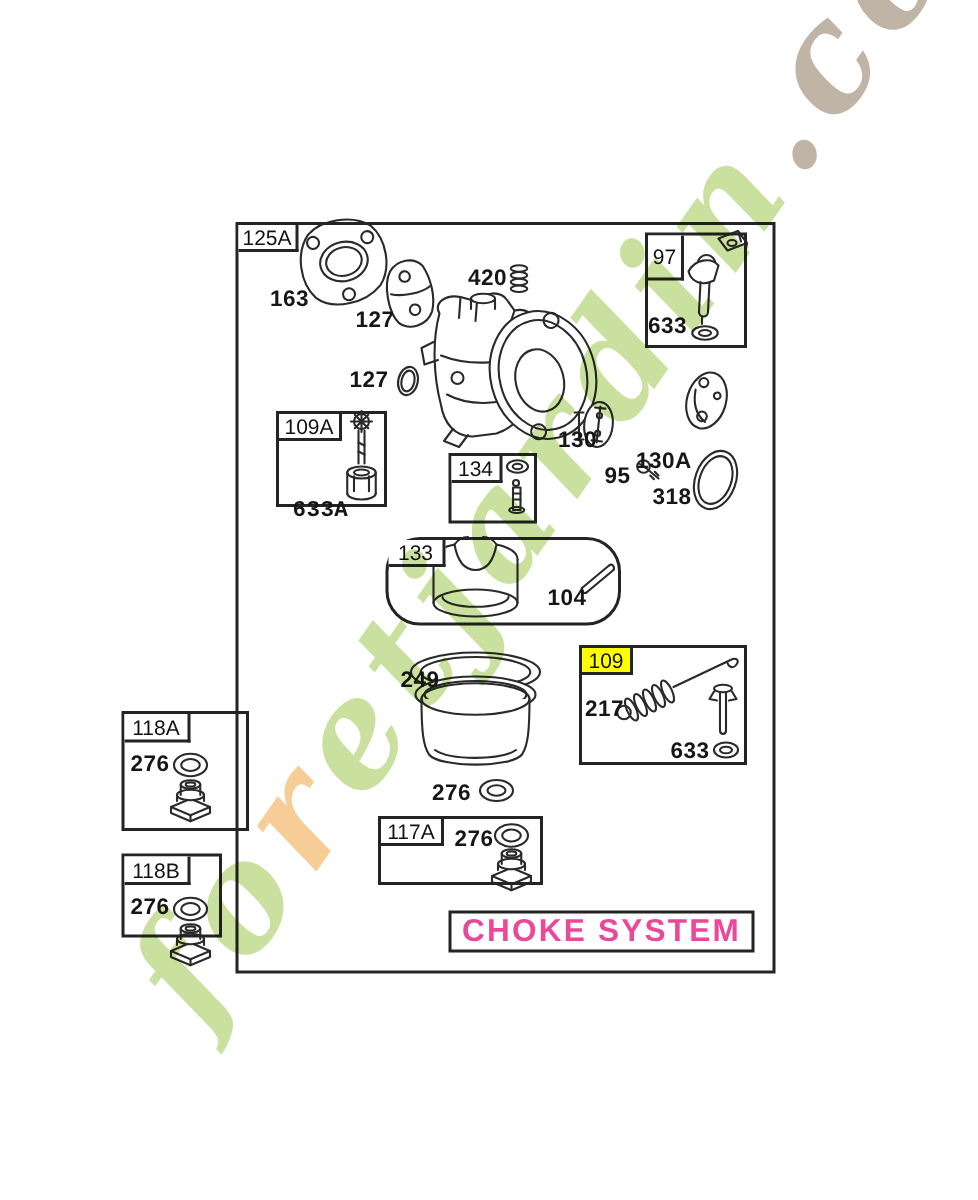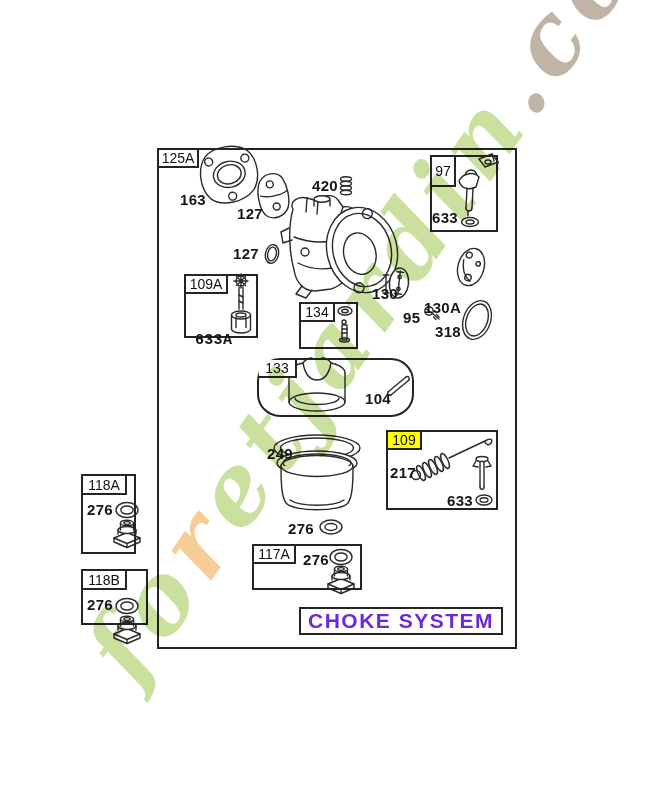--- a/index.html
+++ b/index.html
@@ -7,21 +7,21 @@
          font-family:"Liberation Sans",sans-serif;}
   .art{position:absolute;left:0;top:0;z-index:1;}
   .pbox{position:absolute;border:2px solid #242424;background:transparent;box-sizing:border-box;z-index:2;}
   .plabel{position:absolute;left:0;top:0;border-right:2px solid #242424;border-bottom:2px solid #242424;
           background:#fff;box-sizing:border-box;display:flex;align-items:center;justify-content:center;
           font-weight:normal;font-size:14px;color:#111;z-index:3;}
   .plabel.hl{background:#ffff00;}
   .pnum{position:absolute;font-weight:bold;font-size:15px;color:#161616;z-index:2;letter-spacing:0.3px;}
   .choke{position:absolute;border:2px solid #242424;box-sizing:border-box;background:#fff;
          display:flex;align-items:center;justify-content:center;font-weight:bold;font-size:21px;
-         letter-spacing:1.5px;color:#6d28d9;z-index:2;}
+         letter-spacing:1.5px;color:#ec4899;z-index:2;}
   .watermark{position:absolute;left:0;top:0;z-index:4;pointer-events:none;mix-blend-mode:multiply;}
 </style>
 </head>
 <body>
 
 <div class="stage">
 
   <svg class="art" width="652" height="800" viewBox="0 0 652 800" stroke="#2a2a2a" stroke-width="1.4" fill="none" stroke-linecap="round" stroke-linejoin="round">
     <defs>
       <g id="oring">
@@ -229,21 +229,21 @@
 
 
   <div class="pbox" style="left:386px;top:430px;width:112px;height:80px;">
     <div class="plabel hl" style="width:34px;height:18px;">109</div>
   </div>
 
   <div class="pbox" style="left:252px;top:544px;width:110px;height:46px;">
     <div class="plabel" style="width:42px;height:18px;">117A</div>
   </div>
 
-  <div class="pbox" style="left:81px;top:474px;width:55px;height:80px;">
+  <div class="pbox" style="left:81px;top:474px;width:85px;height:80px;">
     <div class="plabel" style="width:44px;height:19px;">118A</div>
   </div>
 
   <div class="pbox" style="left:81px;top:569px;width:67px;height:56px;">
     <div class="plabel" style="width:44px;height:19px;">118B</div>
   </div>
 
   <div class="choke" style="left:299px;top:607px;width:204px;height:28px;">CHOKE SYSTEM</div>
 
   <div class="pnum" style="left:180px;top:191px;">163</div>

